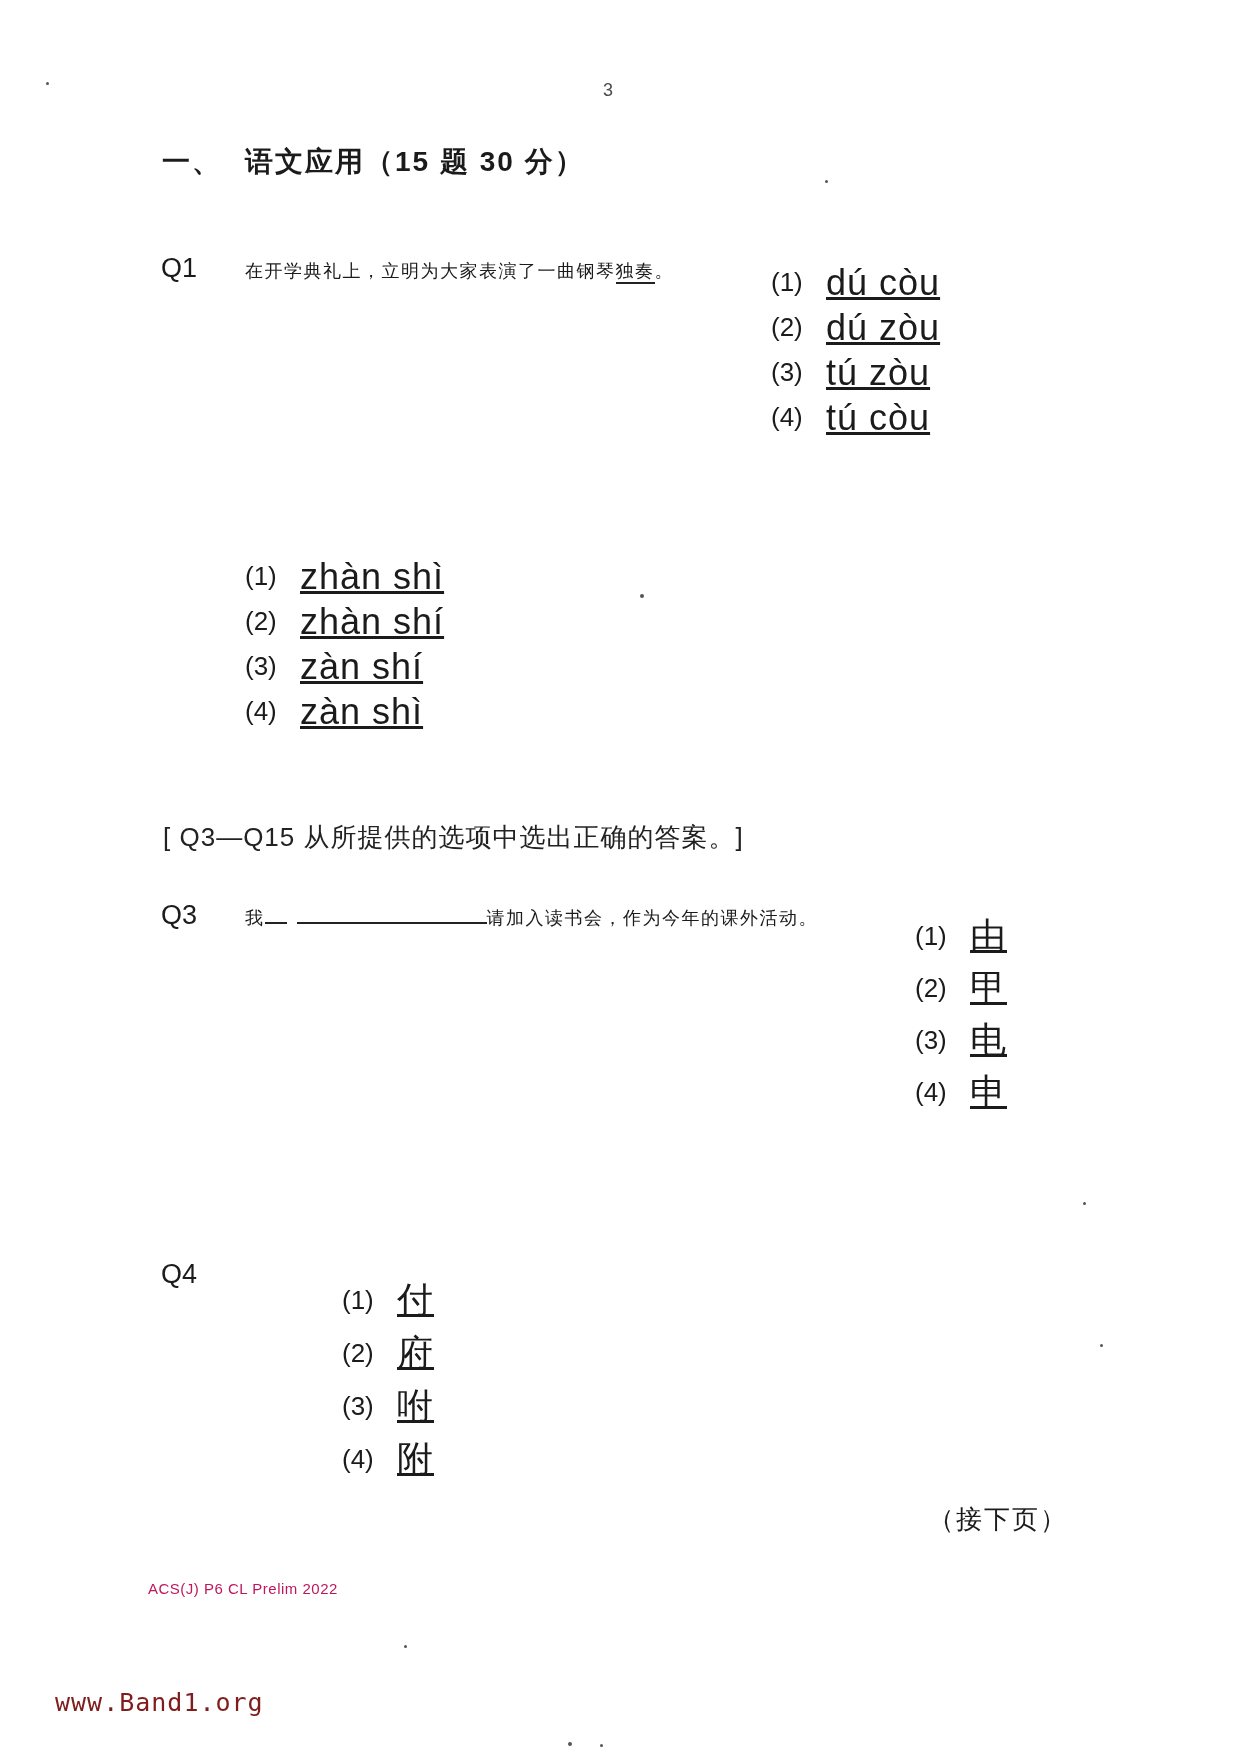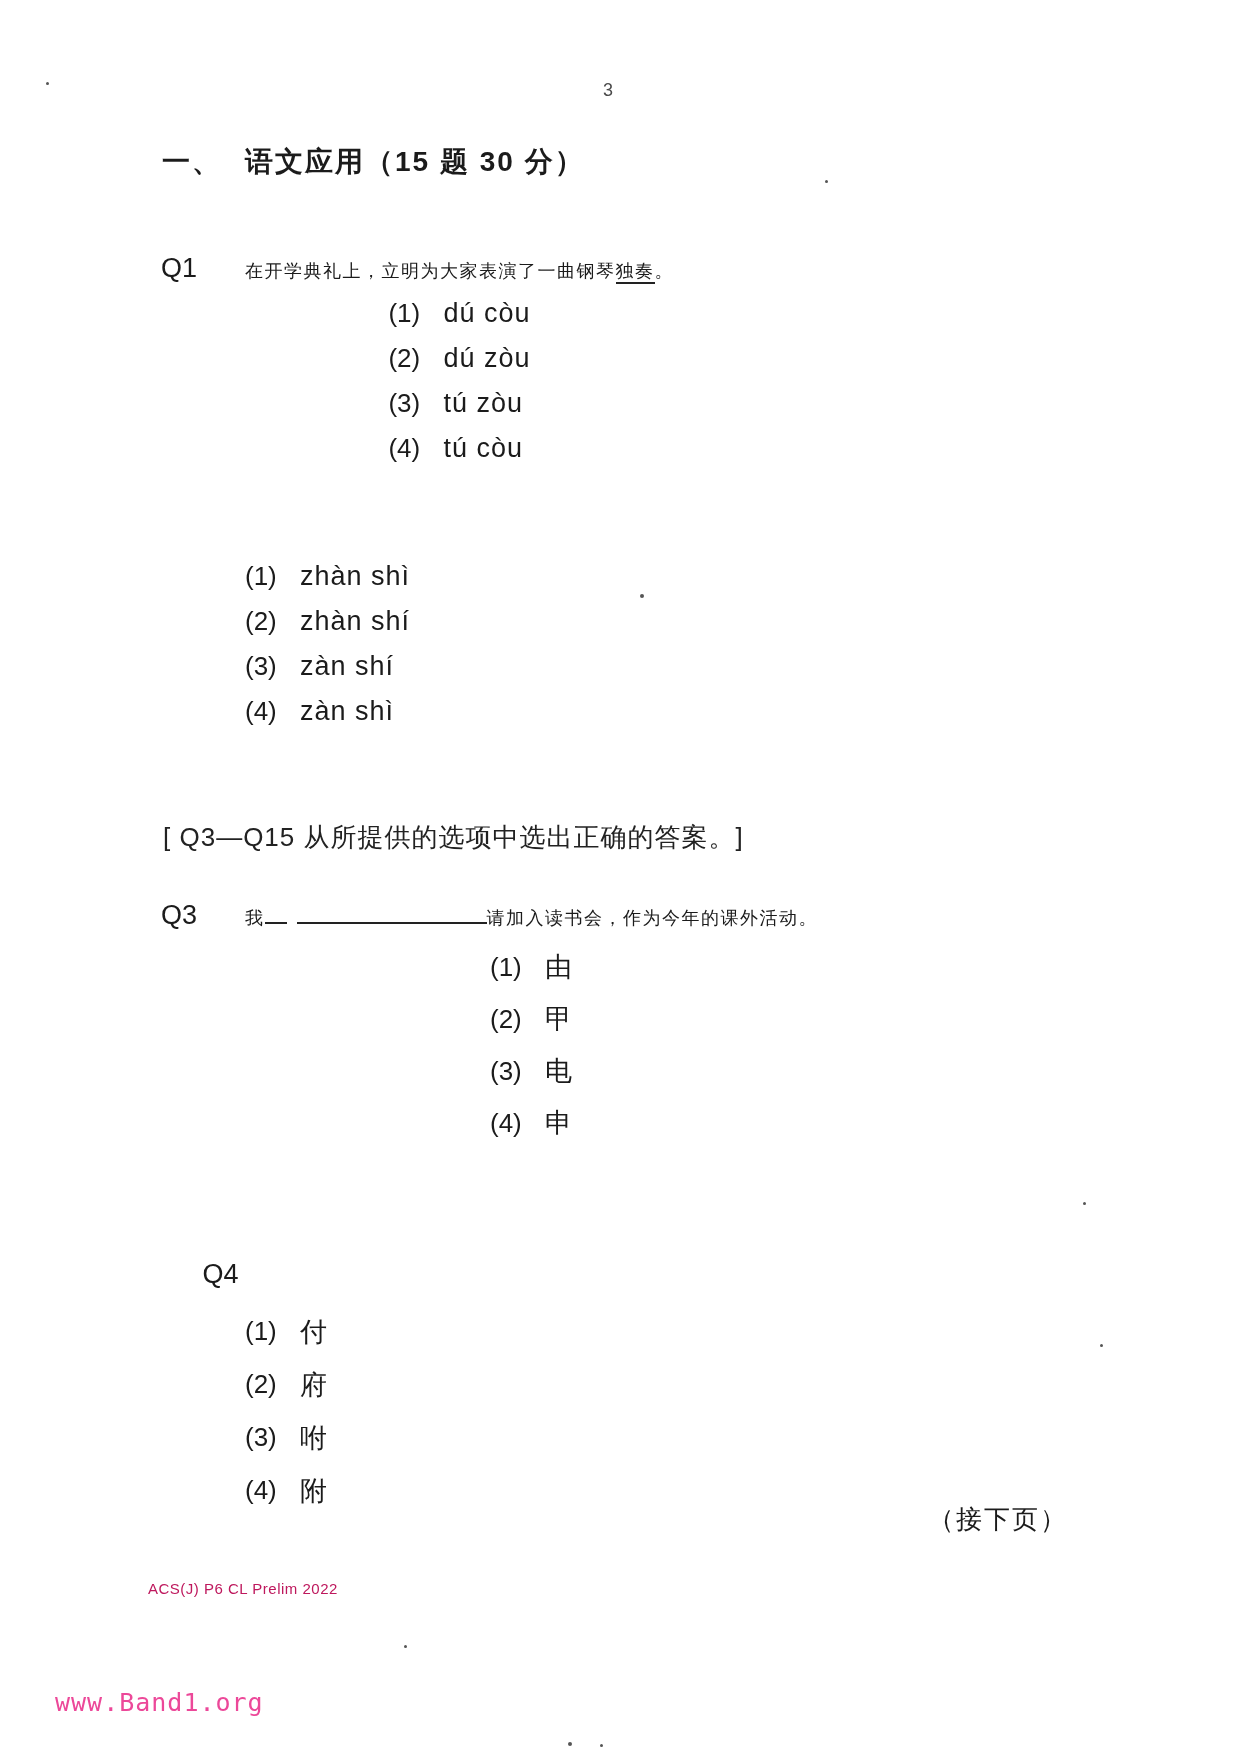--- a/index.html
+++ b/index.html
@@ -12,38 +12,38 @@
     color:#1b1b1b;
     font-family:"Liberation Sans", sans-serif;
   }
   .abs{position:absolute;}
   .page-num{left:603px;top:80px;font-size:18px;color:#4a4a4a;}
   .section{left:148px;top:143px;display:flex;font-size:28px;font-weight:600;letter-spacing:2px;}
   .section-num{width:97px;padding-left:14px;box-sizing:border-box;}
   .instr{font-size:26px;letter-spacing:1px;color:#222;}
   .instr1{left:253px;top:198px;}
   .instr2{left:163px;top:820px;}
-  .q{left:148px;display:flex;flex-direction:column;align-items:center;}
+  .q{left:148px;display:flex;flex-direction:row;}
   .q1{top:253px;} .q2{top:545px;} .q3{top:900px;} .q4{top:1259px;}
   .q-line{display:flex;align-items:baseline;}
   .q-label{width:97px;padding-left:13px;box-sizing:border-box;font-size:27px;flex:none;}
   .q-text{font-size:18px;letter-spacing:1.5px;white-space:nowrap;}
   .uword{border-bottom:2px solid #222;padding-bottom:1px;}
   .blank{display:inline-block;border-bottom:2px solid #222;height:0.95em;vertical-align:baseline;}
   .blank-gap{display:inline-block;width:10px;}
   .opts{margin-left:97px;display:flex;flex-direction:column;}
   .q1 .opts{margin-top:7px;} .q2 .opts{margin-top:9px;}
   .q3 .opts{margin-top:10px;} .q4 .opts{margin-top:15px;}
   .opt{display:flex;align-items:center;height:45px;}
   .q3 .opt{height:52px;} .q4 .opt{height:53px;}
   .opt-num{width:55px;font-size:26px;flex:none;}
-  .opt-text{font-size:27px;letter-spacing:1px;}
+  .opt-text{font-size:36px;letter-spacing:1px;text-decoration:underline;}
   .continue-note{left:928px;top:1502px;font-size:26px;letter-spacing:2px;}
   .doc-code{left:148px;top:1580px;font-size:15px;color:#be185d;letter-spacing:0.5px;}
-  .watermark{left:55px;top:1688px;font-size:25px;color:#ec4899;
+  .watermark{left:55px;top:1688px;font-size:25px;color:#7f1d1d;
              font-family:"DejaVu Sans Mono", monospace;letter-spacing:1px;}
   .speck{position:absolute;background:#555;border-radius:50%;}
 </style>
 </head>
 <body>
 
 <div class="page">
 
   <div class="abs page-num">3</div>
 

